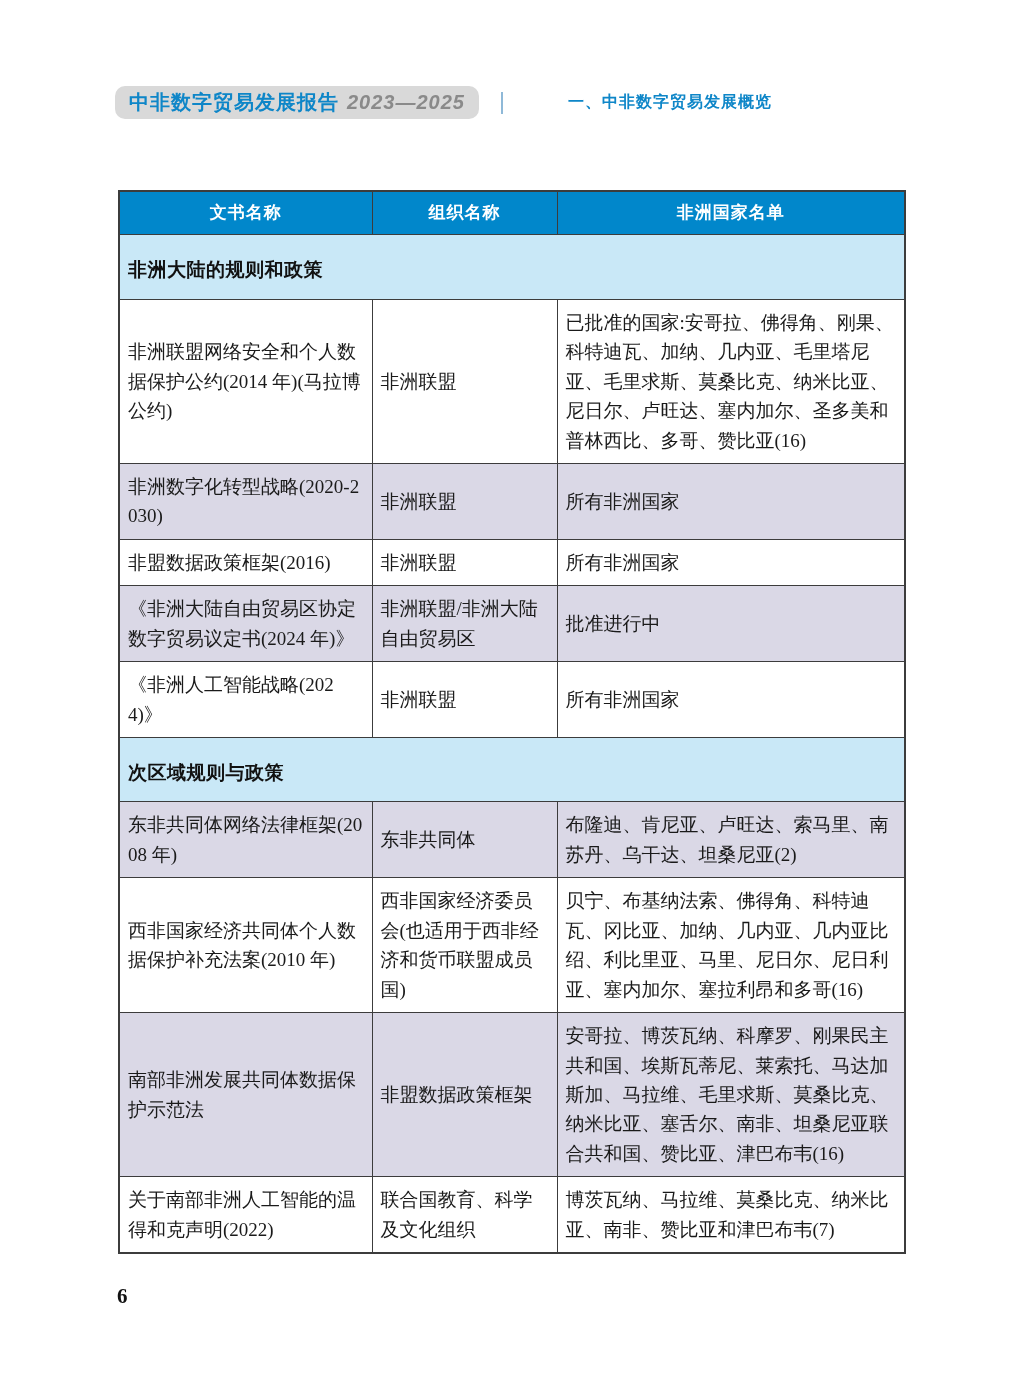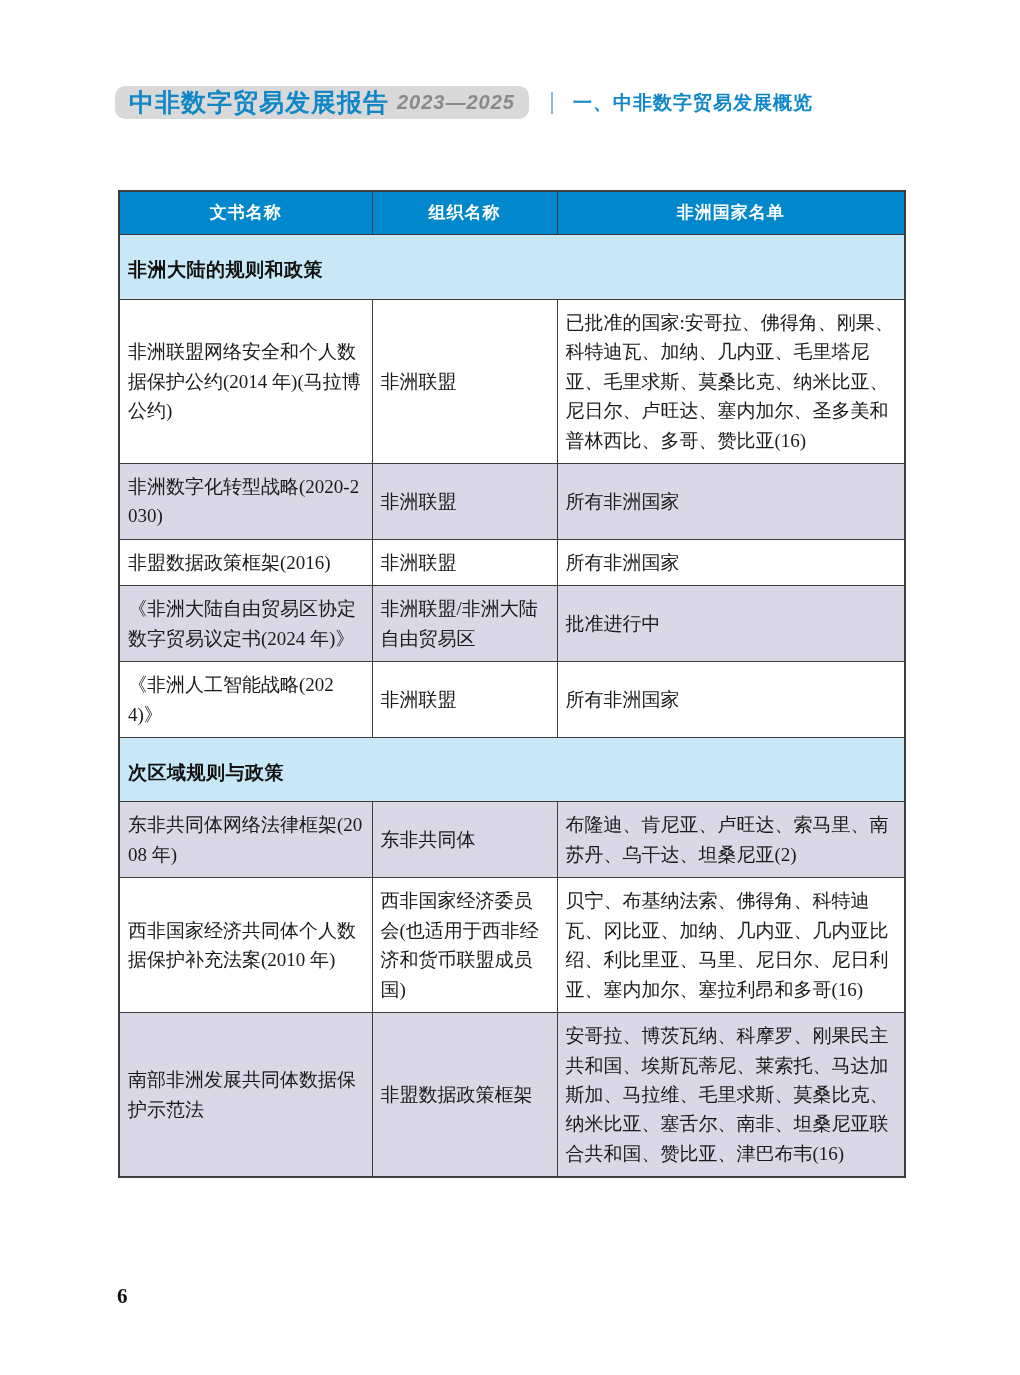--- a/index.html
+++ b/index.html
@@ -29,34 +29,34 @@
   }
   .badge{
     display:inline-flex;align-items:center;
     background:var(--badge-bg);
     border-radius:10px;
     padding:4px 14px 5px 14px;
     height:24px;
   }
   .badge-title{
     color:var(--accent-blue);
-    font-weight:bold;font-size:25px;letter-spacing:1px;
+    font-weight:bold;font-size:20px;letter-spacing:1px;
   }
   .badge-years{
     color:var(--years-gray);
     font-weight:bold;font-style:italic;font-size:20px;
     margin-left:8px;letter-spacing:1px;
   }
   .hdr-sep{
     display:inline-block;width:2px;height:22px;
     background:#8fb9d8;margin:0 20px 0 22px;
   }
   .hdr-section{
     color:var(--accent-blue);
-    font-weight:bold;font-size:19px;letter-spacing:1px;
+    font-weight:bold;font-size:16px;letter-spacing:1px;margin-left:45px;
   }
 
   
   .doc-table{
     position:absolute;left:118px;top:190px;
     width:786px;
     border-collapse:collapse;
     table-layout:fixed;
     font-size:19px;line-height:1.55;
   }
@@ -164,18 +164,23 @@
         <tr class="plain">
           <td>西非国家经济共同体个人数据保护补充法案(2010 年)</td>
           <td>西非国家经济委员会(也适用于西非经济和货币联盟成员国)</td>
           <td>贝宁、布基纳法索、佛得角、科特迪瓦、冈比亚、加纳、几内亚、几内亚比绍、利比里亚、马里、尼日尔、尼日利亚、塞内加尔、塞拉利昂和多哥(16)</td>
         </tr>
         <tr class="shaded">
           <td>南部非洲发展共同体数据保护示范法</td>
           <td>非盟数据政策框架</td>
           <td>安哥拉、博茨瓦纳、科摩罗、刚果民主共和国、埃斯瓦蒂尼、莱索托、马达加斯加、马拉维、毛里求斯、莫桑比克、纳米比亚、塞舌尔、南非、坦桑尼亚联合共和国、赞比亚、津巴布韦(16)</td>
         </tr>
+        <tr class="plain">
+          <td>关于南部非洲人工智能的温得和克声明(2022)</td>
+          <td>联合国教育、科学及文化组织</td>
+          <td>博茨瓦纳、马拉维、莫桑比克、纳米比亚、南非、赞比亚和津巴布韦(7)</td>
+        </tr>
       </tbody>
   </table>
 
   <div class="page-number">6</div>
 
 </div>
 
 </body></html>

